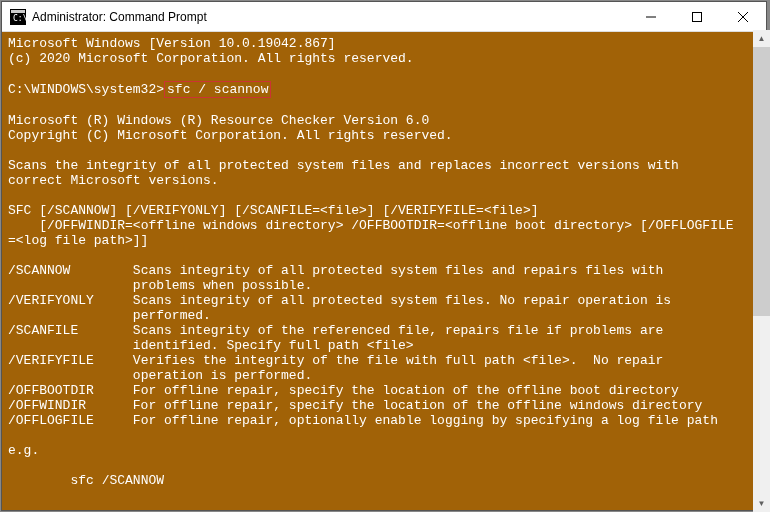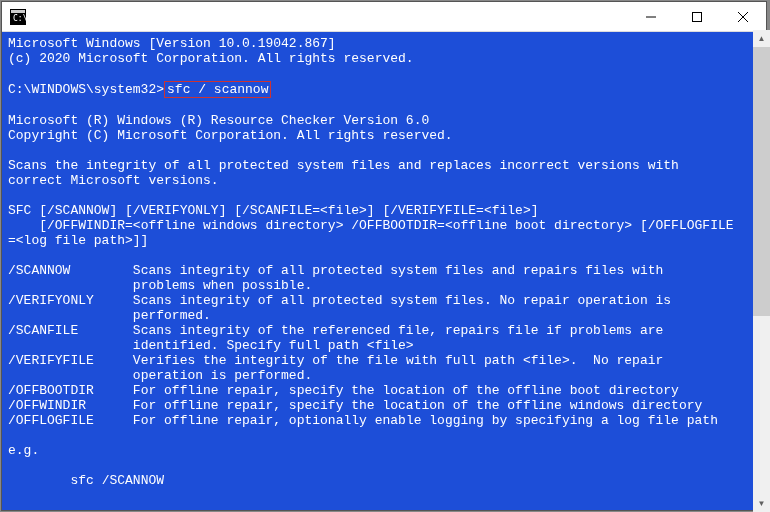--- a/index.html
+++ b/index.html
@@ -43,21 +43,21 @@
       width: 46px;
       height: 30px;
       display: flex;
       align-items: center;
       justify-content: center;
       color: #000;
       font-size: 10px;
     }
     .terminal {
       flex: 1;
-      background: #1d4ed8;
+      background: #a16207;
       color: #fff;
       font-family: 'Consolas', 'Courier New', monospace;
       font-size: 13px;
       line-height: 15px;
       padding: 4px 6px;
       white-space: pre-wrap;
       word-break: break-all;
       overflow: hidden;
       position: relative;
     }
@@ -103,20 +103,21 @@
 
 <div class="window">
   <div class="titlebar">
     <span class="icon">
       <svg width="16" height="16" viewBox="0 0 16 16">
         <rect x="0" y="0" width="16" height="16" fill="#000"></rect>
         <rect x="1" y="1" width="14" height="3" fill="#ccc"></rect>
         <text x="3" y="12" font-size="8" fill="#fff" font-family="monospace">C:\</text>
       </svg>
     </span>
+    <span class="title">Administrator: Command Prompt</span>
     <span class="spacer"></span>
     <div class="win-btn">
       <svg width="10" height="10">
           <line x1="0" y1="5" x2="10" y2="5" stroke="#000" stroke-width="1"></line>
         </svg>
     </div>
     <div class="win-btn">
       <svg width="10" height="10">
           <rect x="0.5" y="0.5" width="9" height="9" fill="none" stroke="#000" stroke-width="1"></rect>
         </svg>

